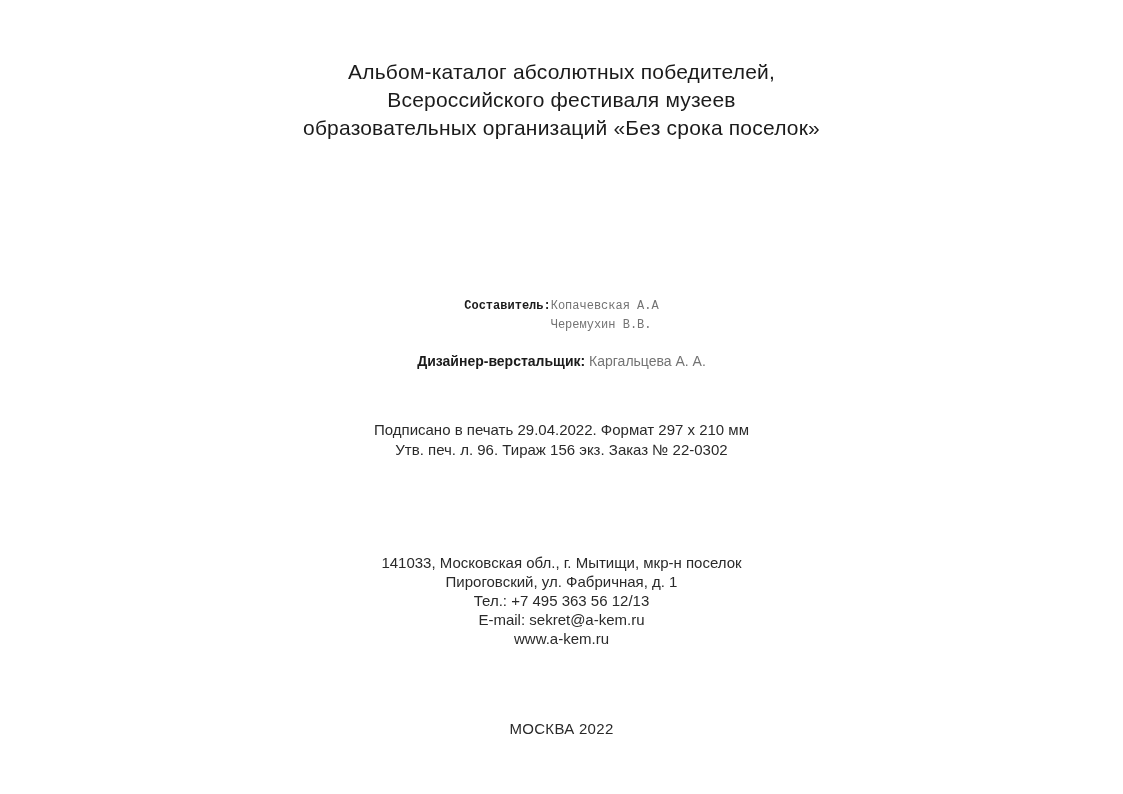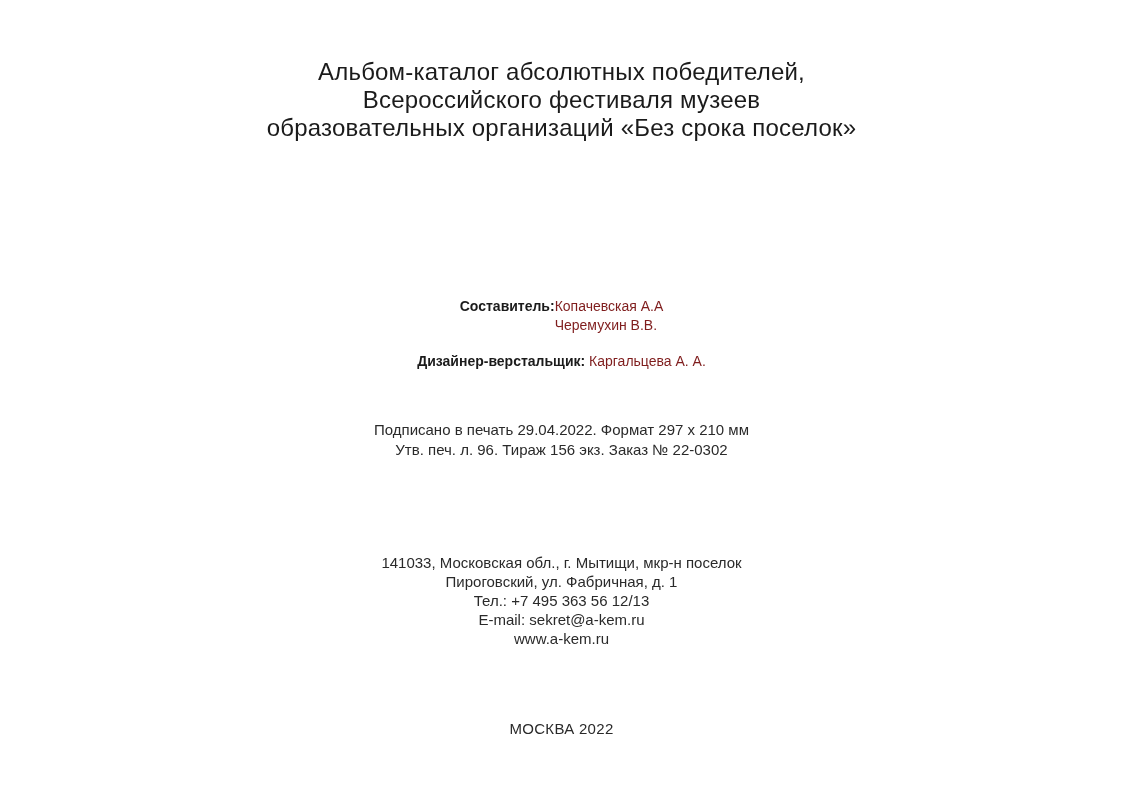--- a/index.html
+++ b/index.html
@@ -17,47 +17,48 @@
     overflow: hidden;
   }
   .centered-block {
     position: absolute;
     left: 0;
     right: 0;
     text-align: center;
   }
   .title {
     top: 58px;
-    font-size: 24px;
+    font-size: 21px;
     line-height: 28px;
     font-weight: 400;
     color: #1b1b1b;
     letter-spacing: 0.2px;
   }
   .credits {
     top: 297px;
     display: flex;
     justify-content: center;
   }
   .credits-grid {
     display: grid;
     grid-template-columns: auto auto;
     column-gap: 0;
-    font-size: 14px;
+    font-size: 12px;
     line-height: 19px;
     text-align: left;
+    font-family: Liberation Mono, monospace;
   }
   .credit-label {
     font-weight: 700;
     color: #1b1b1b;
     text-align: right;
     white-space: nowrap;
   }
   .credit-value {
-    color: #7f1d1d;
+    color: #737373;
     white-space: nowrap;
   }
   .designer-line {
     top: 352px;
     font-size: 14px;
     line-height: 19px;
   }
   .designer-line .credit-label { display: inline; }
   .designer-line .credit-value { display: inline; }
   .print-info {

